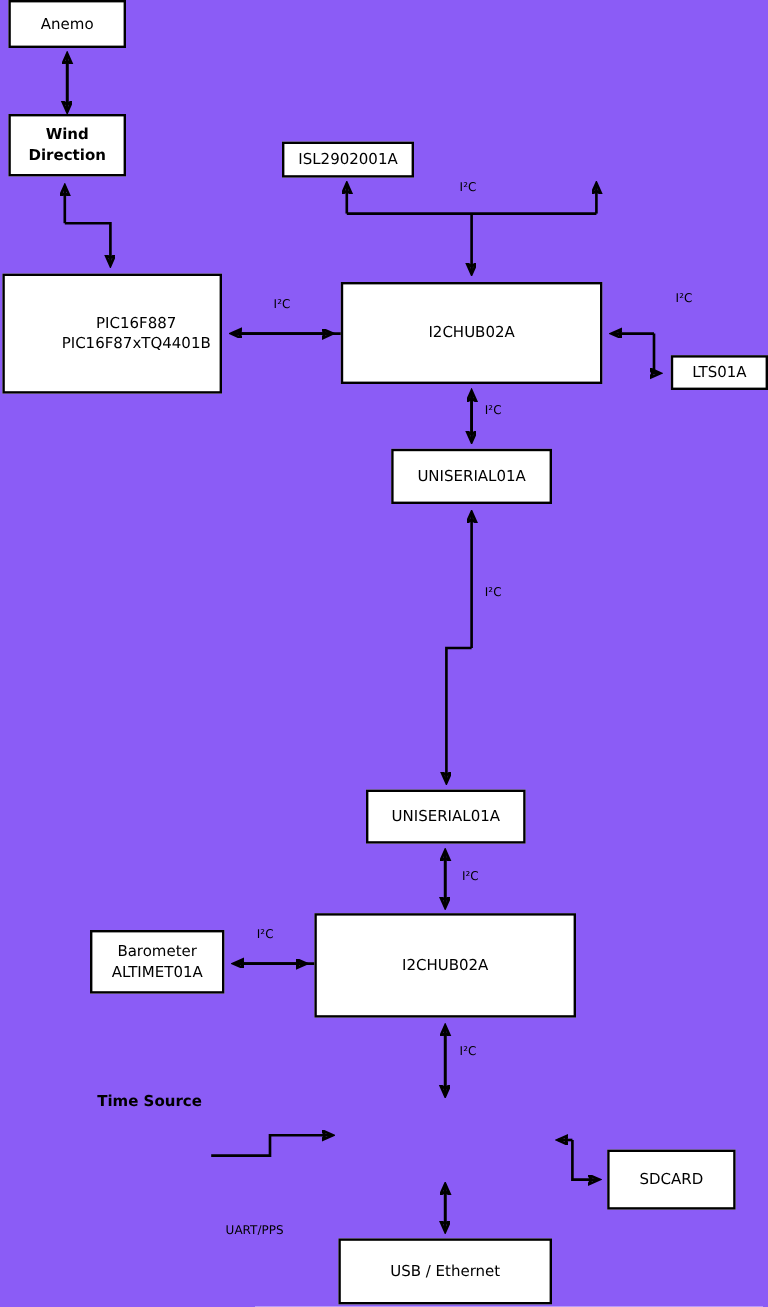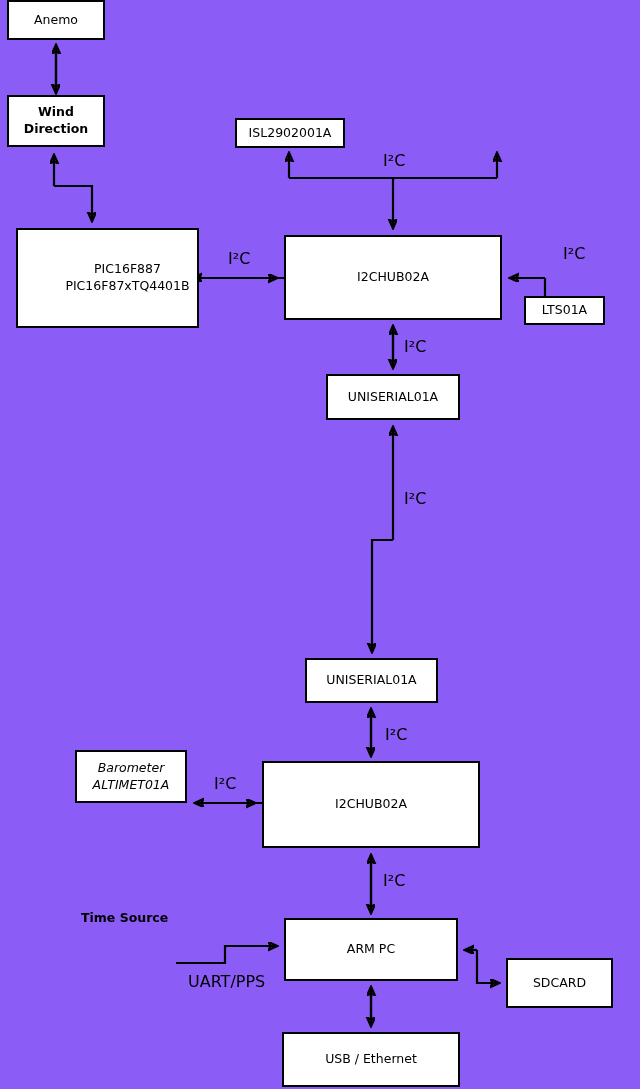--- a/index.html
+++ b/index.html
@@ -1,21 +1,21 @@
 <!DOCTYPE html>
 <html><head>
 <meta charset="utf-8">
 <style>
   html,body{margin:0;padding:0;background:#ffffff;}
   #canvas{position:relative;width:640px;height:1089px;background:#8b5cf6;
     font-family:"DejaVu Sans","Liberation Sans",sans-serif;overflow:hidden;}
   .node{position:absolute;box-sizing:border-box;border:2px solid #000000;background:#ffffff;
     display:flex;align-items:center;justify-content:center;text-align:center;
     font-size:12.5px;color:#000000;line-height:1.35;white-space:pre-line;}
-  .edge-label{position:absolute;font-size:16px;color:#000000;white-space:nowrap;}
+  .edge-label{position:absolute;font-size:10px;color:#000000;white-space:nowrap;}
   .free-label{position:absolute;font-size:12.5px;color:#000000;white-space:nowrap;}
   svg.wires{position:absolute;left:0;top:0;width:640px;height:1089px;overflow:visible;}
   svg.wires line,svg.wires path,svg.wires polyline{stroke:#000000;stroke-width:2.2;fill:none;}
 </style>
 </head>
 <body>
 
 <div id="canvas">
 
   <svg class="wires" viewBox="0 0 640 1089" xmlns="http://www.w3.org/2000/svg">
@@ -66,61 +66,58 @@
     <line x1="371" y1="990" x2="371" y2="1026" marker-end="url(#ah)"></line>
   </svg>
 
   <div class="node" style="left:7px;top:0px;width:98px;height:40px;">
     <span>Anemo</span>
   </div>
   <div class="node" style="left:7px;top:95px;width:98px;height:52px;font-weight:bold;">
     <span>Wind
 Direction</span>
   </div>
-  <div class="node" style="left:16px;top:228px;width:183px;height:100px;padding-left:40px;">
+  <div class="node" style="left:2px;top:228px;width:183px;height:100px;padding-left:40px;">
     <span>PIC16F887
 PIC16F87xTQ4401B</span>
   </div>
   <div class="node" style="left:235px;top:118px;width:110px;height:30px;">
     <span>ISL2902001A</span>
   </div>
   <div class="node" style="left:284px;top:235px;width:218px;height:85px;">
     <span>I2CHUB02A</span>
   </div>
-  <div class="node" style="left:524px;top:296px;width:81px;height:29px;">
+  <div class="node" style="left:559px;top:296px;width:81px;height:29px;">
     <span>LTS01A</span>
   </div>
   <div class="node" style="left:326px;top:374px;width:134px;height:46px;">
     <span>UNISERIAL01A</span>
   </div>
   <div class="node" style="left:305px;top:658px;width:133px;height:45px;">
     <span>UNISERIAL01A</span>
   </div>
   <div class="node" style="left:262px;top:761px;width:218px;height:87px;">
     <span>I2CHUB02A</span>
   </div>
-  <div class="node" style="left:75px;top:750px;width:112px;height:53px;font-style:italic;">
+  <div class="node" style="left:75px;top:775px;width:112px;height:53px;">
     <span>Barometer
 ALTIMET01A</span>
-  </div>
-  <div class="node" style="left:284px;top:918px;width:174px;height:63px;">
-    <span>ARM PC</span>
   </div>
   <div class="node" style="left:282px;top:1032px;width:178px;height:55px;">
     <span>USB / Ethernet</span>
   </div>
   <div class="node" style="left:506px;top:958px;width:107px;height:50px;">
     <span>SDCARD</span>
   </div>
 
   <div class="edge-label" style="left:383px;top:151px;">I²C</div>
   <div class="edge-label" style="left:228px;top:249px;">I²C</div>
   <div class="edge-label" style="left:563px;top:244px;">I²C</div>
   <div class="edge-label" style="left:404px;top:337px;">I²C</div>
   <div class="edge-label" style="left:404px;top:489px;">I²C</div>
   <div class="edge-label" style="left:385px;top:725px;">I²C</div>
   <div class="edge-label" style="left:214px;top:774px;">I²C</div>
   <div class="edge-label" style="left:383px;top:871px;">I²C</div>
-  <div class="edge-label" style="left:188px;top:972px;">UART/PPS</div>
+  <div class="edge-label" style="left:188px;top:1020px;">UART/PPS</div>
 
   <div class="free-label" style="left:81px;top:910px;font-weight:bold;">Time Source</div>
 
 </div>
 
 </body></html>

